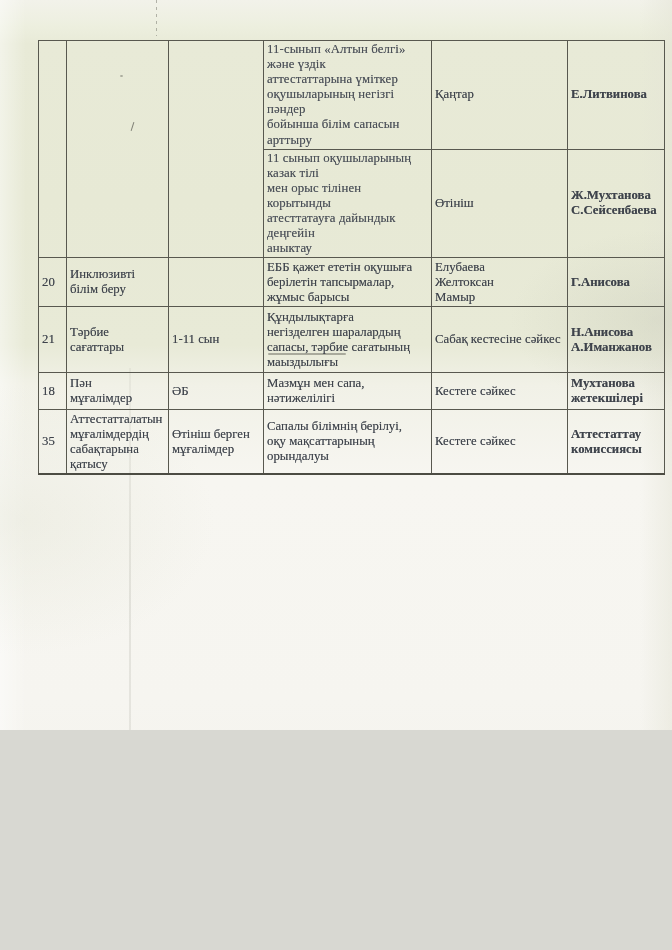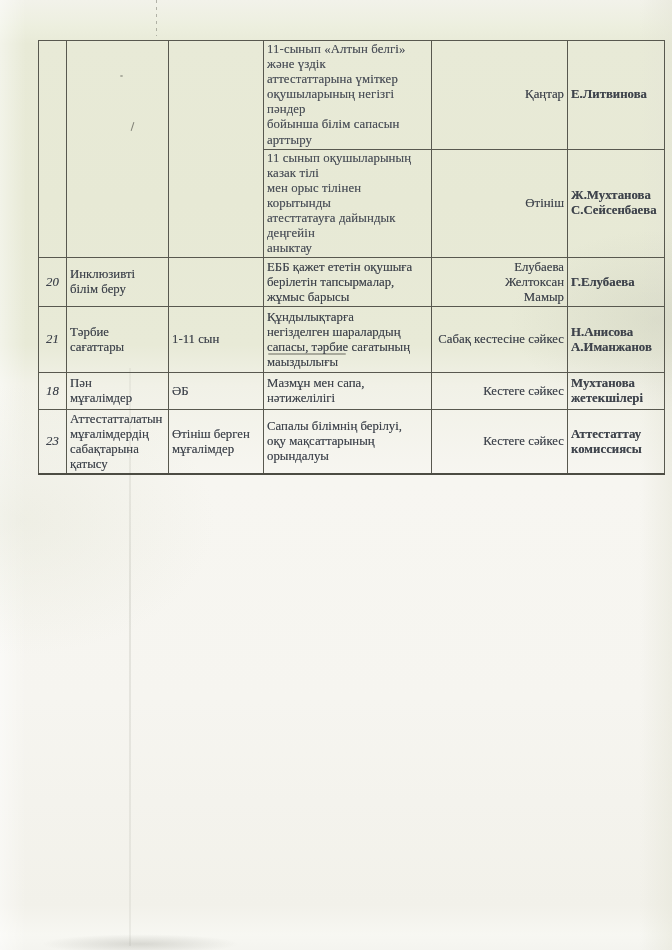--- a/index.html
+++ b/index.html
@@ -1,18 +1,18 @@
 <!DOCTYPE html>
 <html><head>
 <meta charset="utf-8">
 <style>
   html,body{margin:0;padding:0;background:#d8d8d2;}
   .page{
     position:relative;
-    width:672px;height:950px;
+    width:672px;height:730px;
     margin:0;
     overflow:hidden;
     font-family:"Liberation Serif","DejaVu Serif",serif;
     background:
       radial-gradient(ellipse 140px 14px at 140px 944px, rgba(160,160,152,0.35), transparent 70%),
       radial-gradient(ellipse 200px 120px at 660px 320px, rgba(190,192,175,0.30), transparent 75%),
       radial-gradient(ellipse 260px 180px at 20px 520px, rgba(222,224,205,0.35), transparent 75%),
       linear-gradient(90deg, rgba(255,255,255,0.45) 0px, rgba(255,255,255,0) 26px, rgba(255,255,255,0) 640px, rgba(228,228,214,0.5) 672px),
       linear-gradient(180deg,
         #f2f2ea 0px, #edefdf 26px, #e8ead7 44px,
@@ -59,24 +59,24 @@
     white-space:pre-line;
     overflow:hidden;
   }
   tr.rowA td{height:59px;}
   tr.rowB td{height:37px;}
   tr.row20 td{height:46px;}
   tr.row21 td{height:63px;margin-top:10px;}
   tr.row22 td{height:34px;}
   tr.row23 td{height:61px;}
   tr.row23 td{border-bottom:2px solid #4c4c43;}
-  td.c-num{text-align:center;padding:1px 2px;font-style:italic;}
+  td.c-num{padding:1px 2px;}
   td.c-name{padding-left:4px;}
   td.c-task{padding-left:6px;}
-  td.c-month{padding-left:6px;text-align:right;}
+  td.c-month{padding-left:6px;}
   td.c-resp{padding-left:7px;font-weight:bold;}
   td.small{
     font-size:8.6px;
     line-height:1.22;
     vertical-align:top;
     color:#4b5058;
     padding:1px 2px 1px 3px;
     letter-spacing:0.1px;
   }
   td.v-top{vertical-align:top;padding-top:2px;}
@@ -128,21 +128,21 @@
         <td class="c-num">20</td>
         <td class="c-name">Инклюзивті
 білім беру</td>
         <td class="c-class"></td>
         <td class="c-task">ЕББ қажет ететін оқушыға
 берілетін тапсырмалар,
 жұмыс барысы</td>
         <td class="c-month v-top">Елубаева
 Желтоксан
 Мамыр</td>
-        <td class="c-resp">Г.Елубаева</td>
+        <td class="c-resp">Г.Анисова</td>
       </tr>
       <tr class="row21">
         <td class="c-num">21</td>
         <td class="c-name">Тәрбие
 сағаттары</td>
         <td class="c-class">1-11 сын</td>
         <td class="c-task">Құндылықтарға
 негізделген шаралардың
 сапасы, тәрбие сағатының
 маыздылығы</td>
@@ -155,21 +155,21 @@
         <td class="c-name">Пән
 мұғалімдер</td>
         <td class="c-class">ӘБ</td>
         <td class="c-task">Мазмұн мен сапа,
 нәтижелілігі</td>
         <td class="c-month">Кестеге сәйкес</td>
         <td class="c-resp">Мухтанова
 жетекшілері</td>
       </tr>
       <tr class="row23">
-        <td class="c-num">23</td>
+        <td class="c-num">35</td>
         <td class="c-name">Аттестатталатын
 мұғалімдердің
 сабақтарына
 қатысу</td>
         <td class="c-class">Өтініш берген
 мұғалімдер</td>
         <td class="c-task">Сапалы білімнің берілуі,
 оқу мақсаттарының
 орындалуы</td>
         <td class="c-month">Кестеге сәйкес</td>

